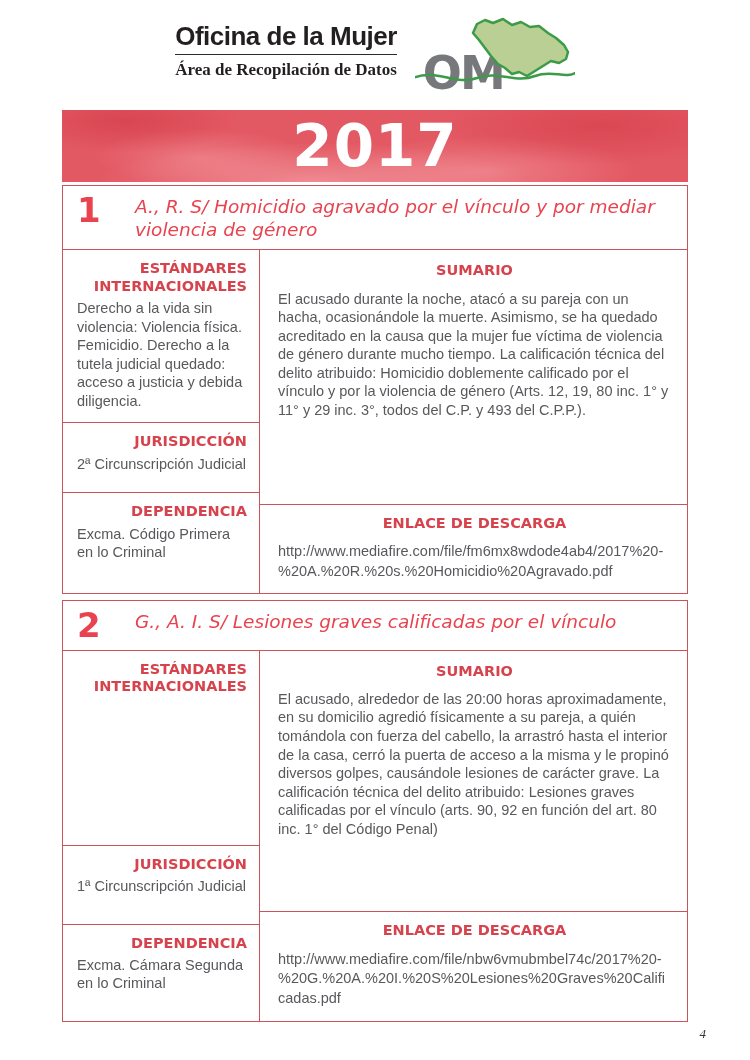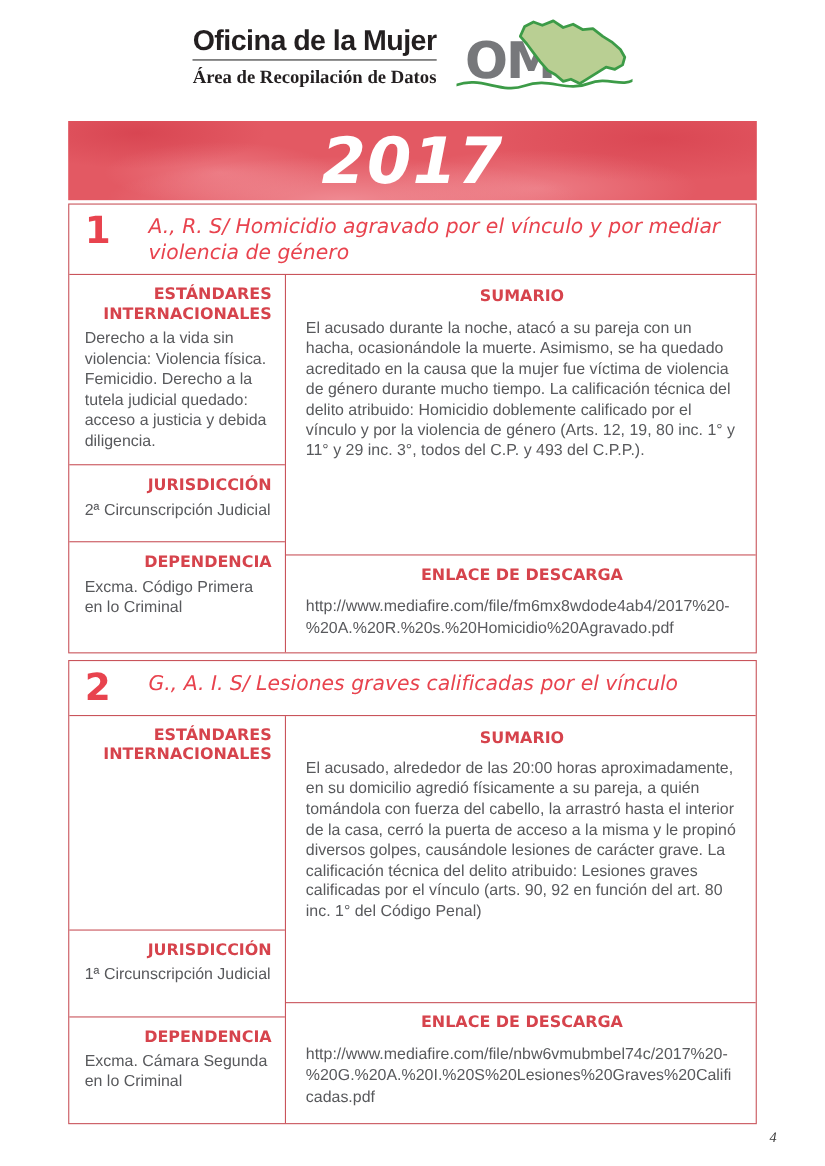--- a/index.html
+++ b/index.html
@@ -57,21 +57,21 @@
   .logo{
     position:relative;
     width:160px;
     height:92px;
     margin-left:18px;
     flex:0 0 auto;
   }
   .logo-om{
     position:absolute;
     left:8px;
-    top:18px;
+    top:36px;
     font-family:"DejaVu Sans", sans-serif;
     font-weight:bold;
     font-size:46px;
     line-height:1;
     color:#77787b;
     letter-spacing:-2px;
   }
   .logo-svg{position:absolute;inset:0;}
 
   
@@ -87,21 +87,20 @@
       radial-gradient(ellipse 300px 55px at 40% 100%, rgba(255,198,204,.45), transparent 72%),
       radial-gradient(ellipse 210px 50px at 68% 85%, rgba(255,188,195,.35), transparent 70%),
       radial-gradient(ellipse 150px 40px at 22% 65%, rgba(255,184,191,.30), transparent 70%);
   }
   .year-banner .year{
     font-family:"DejaVu Sans", sans-serif;
     font-weight:bold;
     font-size:58px;
     color:#ffffff;
     letter-spacing:1px;
-    font-style:italic;
   }
 
   
   .case{
     border:1px solid var(--line);
     margin-top:3px;
     background:#fff;
   }
   .case + .case{margin-top:6px;}
   .case-title-row{

